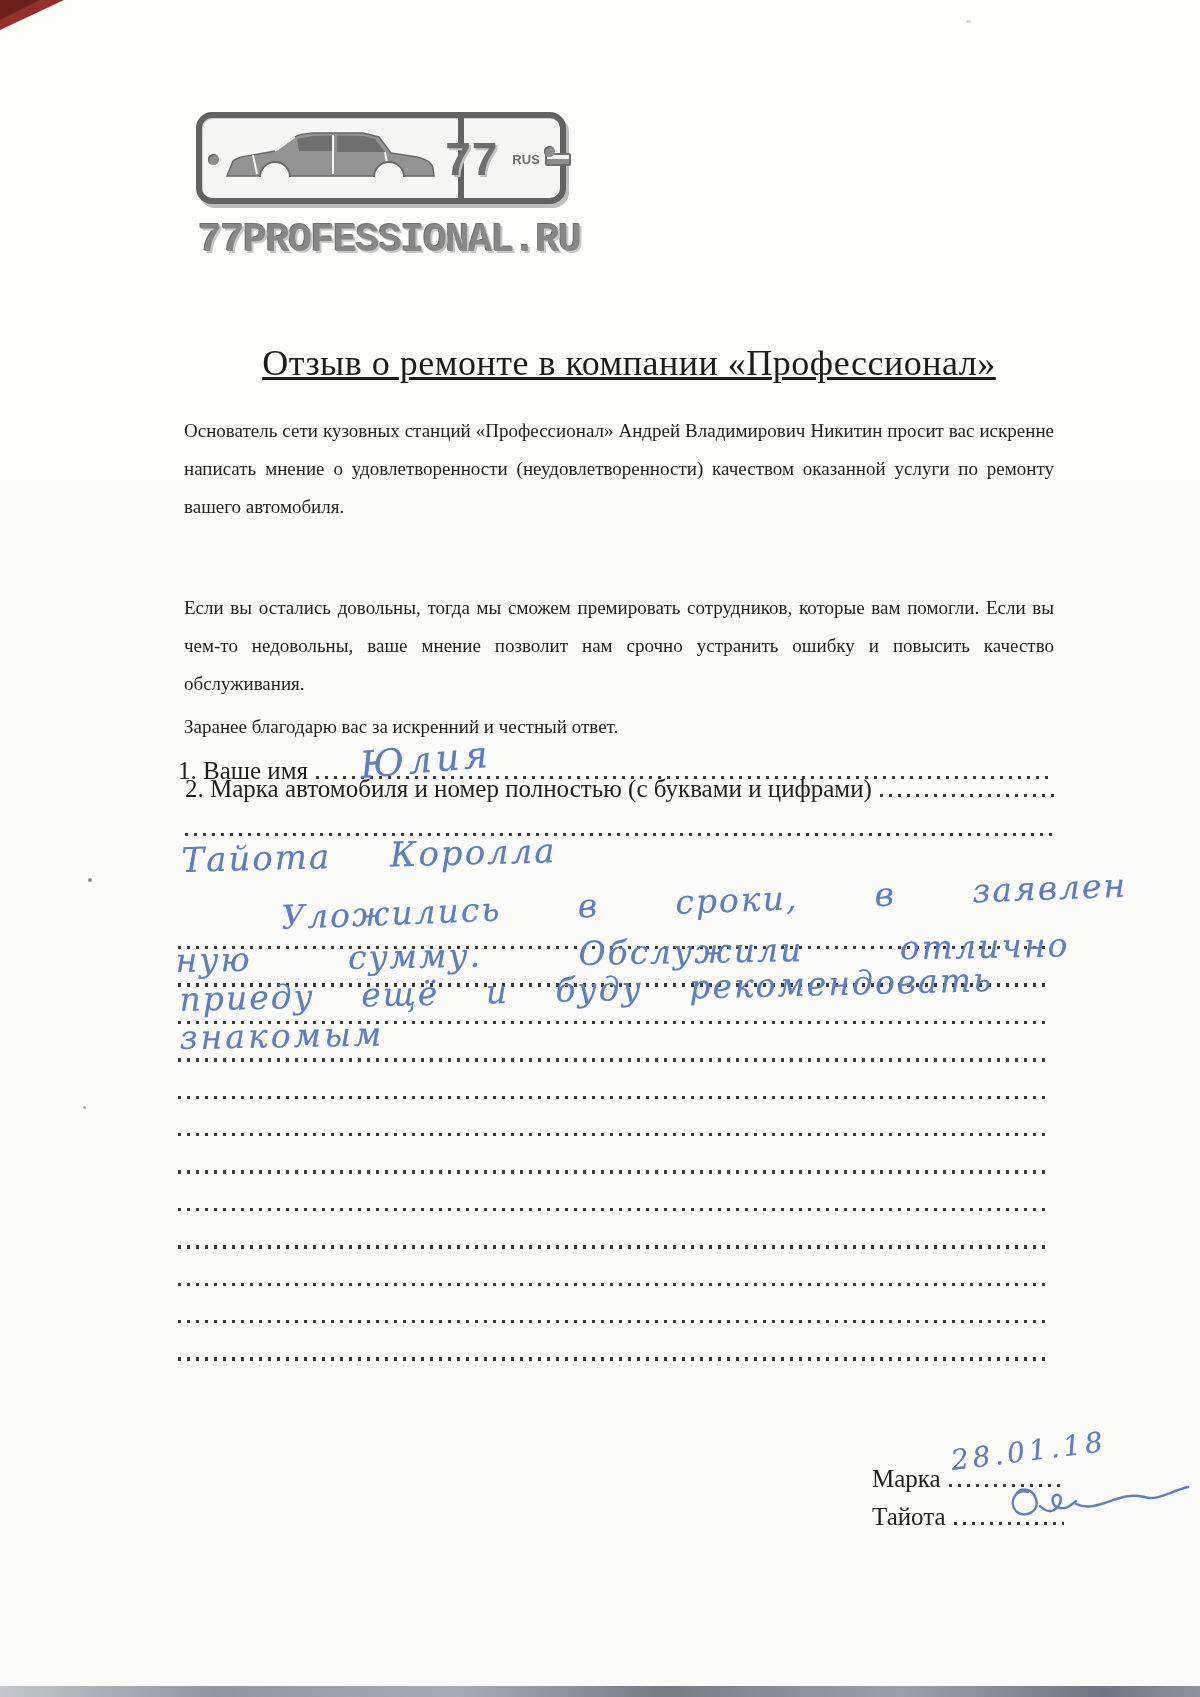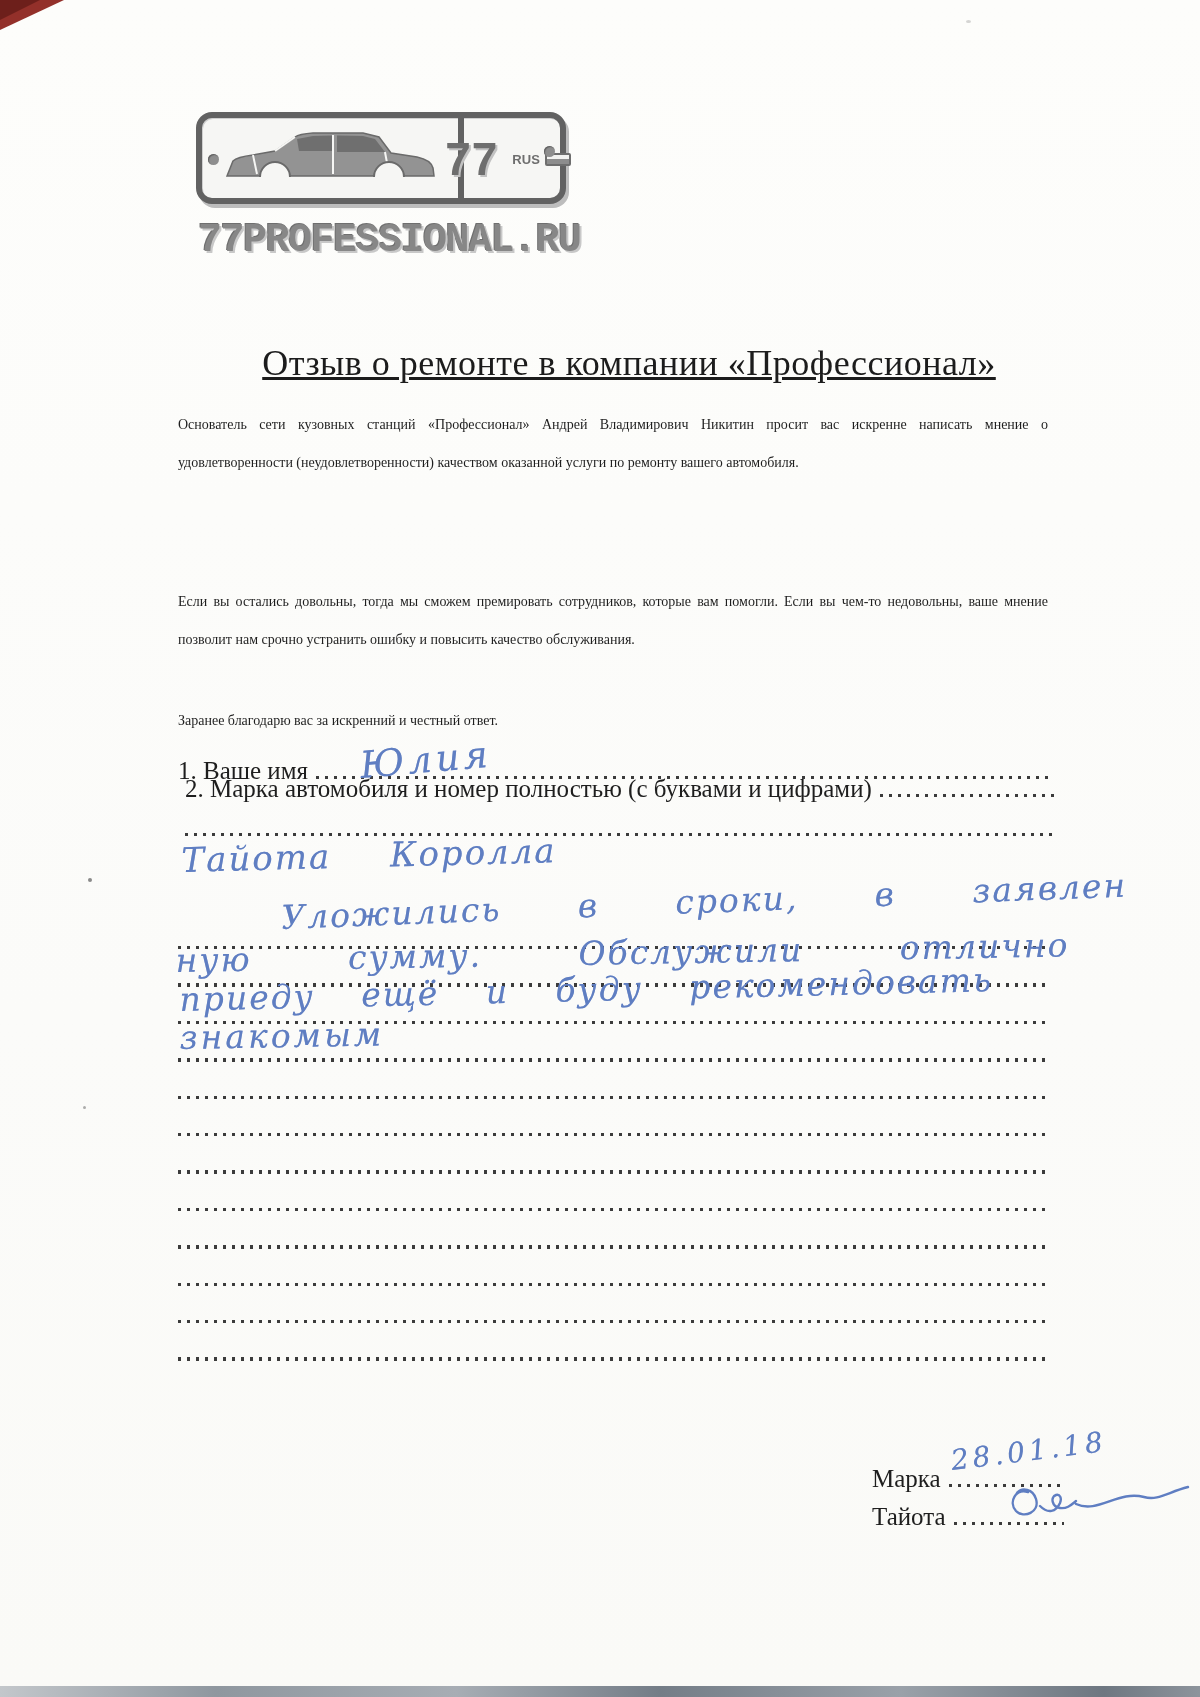--- a/index.html
+++ b/index.html
@@ -56,22 +56,22 @@
     font-size:40px;letter-spacing:-1.5px;color:#878787;
     text-shadow:2px 2px 0 #c8c8c8, -1px -1px 0 #6f6f6f;
     white-space:nowrap;
   }
 
   
   .title{
     position:absolute;left:178px;top:326px;width:870px;margin:16px;
     font-size:36px;font-weight:400;text-align:center;letter-spacing:.5px;color:#1c1c1c;text-decoration:underline;
   }
-  .para{position:absolute;left:178px;width:870px;margin:0;
-    font-size:14px;line-height:38px;text-align:justify;color:#1f1f1f;font-family:Liberation Serif, serif;}
+  .para{position:absolute;left:178px;width:870px;margin:6px;
+    font-size:19px;line-height:38px;text-align:justify;color:#1f1f1f;font-family:Liberation Serif, serif;}
   .p1{top:406px;}
   .p2{top:583px;}
   .p3{top:702px;text-align:left;}
 
   .row{display:flex;align-items:flex-end;}
   .flabel{font-size:25px;line-height:26px;white-space:nowrap;}
   .dots{flex:1;height:3.4px;margin:0 0 5px 8px;
     background:repeating-linear-gradient(to right,#3b3b3b 0 3px,transparent 3px 9px);}
   .dotline{height:3.4px;
     background:repeating-linear-gradient(to right,#3b3b3b 0 3px,transparent 3px 9px);}

